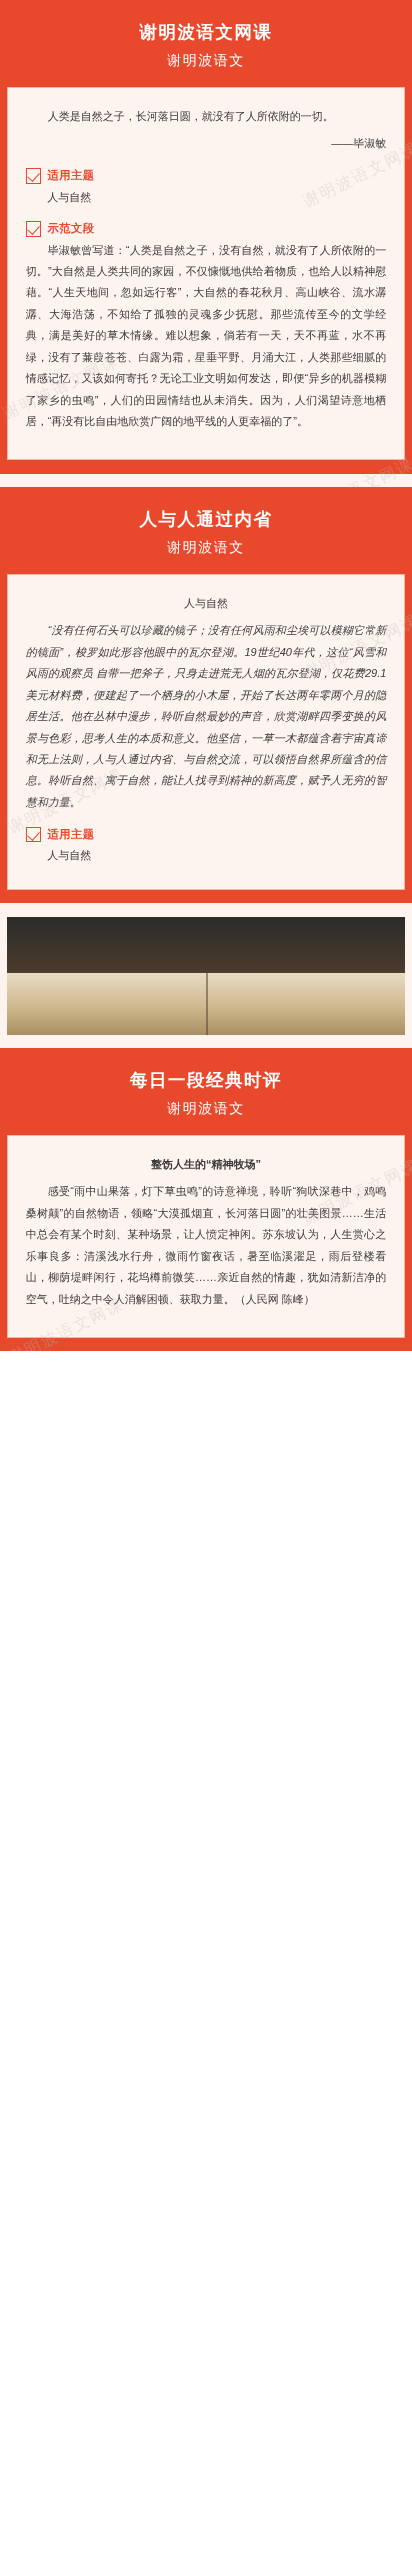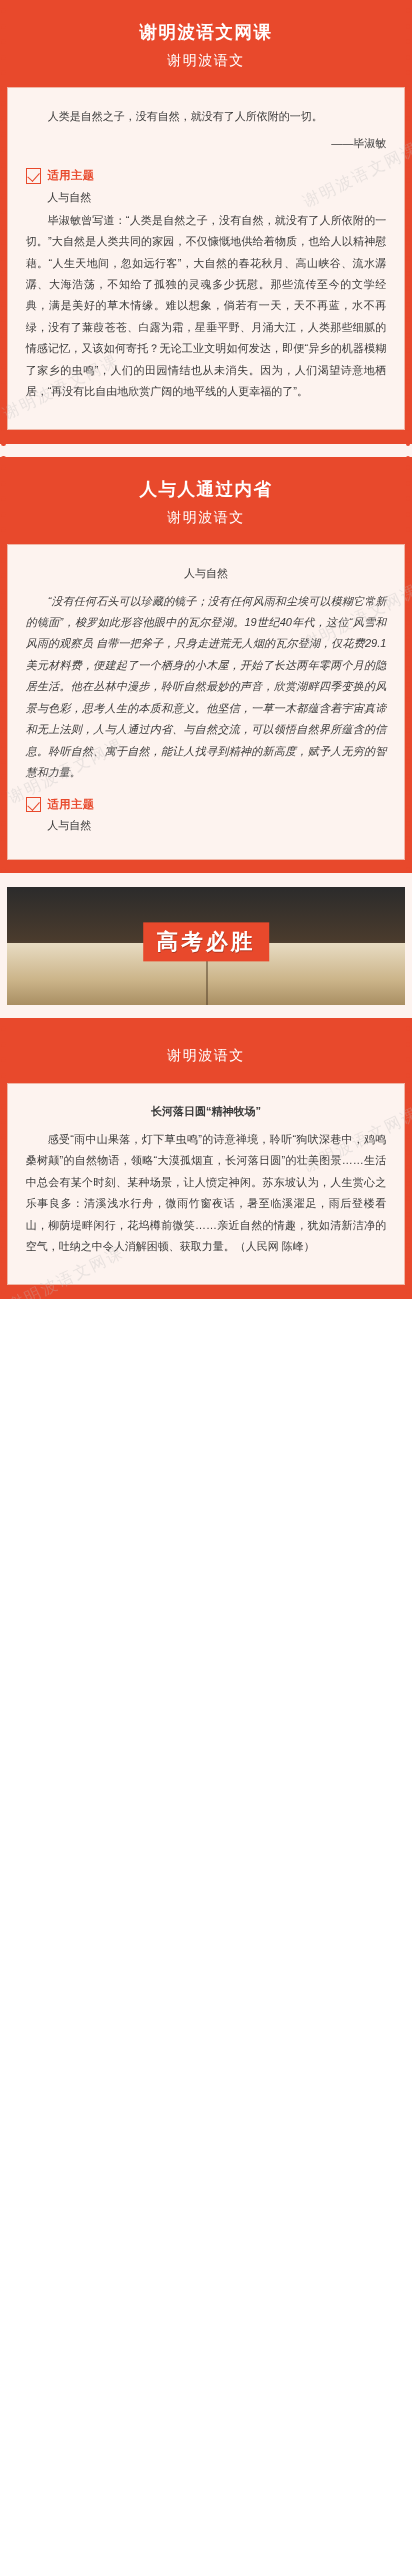--- a/index.html
+++ b/index.html
@@ -238,29 +238,33 @@
     <div class="band">
       <div class="title">谢明波语文网课</div>
       <div class="subtitle">谢明波语文</div>
     </div>
 
     <div class="card-inner" style="margin-top:7.2px;">
       <div class="wm" style="right:-20.6px; top:77px;">谢明波语文网课</div>
       <div class="wm" style="left:-10.3px; top:289px;">谢明波语文网课</div>
       <div class="wm" style="right:-15.5px; top:392px;">谢明波语文网课</div>
 
-      <p class="p">人类是自然之子，没有自然，就没有了人所依附的一切。</p>
+      <p class="p">人类是自然之子，长河落日圆，就没有了人所依附的一切。</p>
       <p class="p right">——毕淑敏</p>
 
       <div class="label-row">
         <span class="check"></span>
         <span class="label-text">适用主题</span>
       </div>
       <div class="label-value">人与自然</div>
 
+      <div class="label-row">
+        <span class="check"></span>
+        <span class="label-text">示范文段</span>
+      </div>
 
       <p class="p">毕淑敏曾写道：“人类是自然之子，没有自然，就没有了人所依附的一切。”大自然是人类共同的家园，不仅慷慨地供给着物质，也给人以精神慰藉。“人生天地间，忽如远行客”，大自然的春花秋月、高山峡谷、流水潺潺、大海浩荡，不知给了孤独的灵魂多少抚慰。那些流传至今的文学经典，满是美好的草木情缘。难以想象，倘若有一天，天不再蓝，水不再绿，没有了蒹葭苍苍、白露为霜，星垂平野、月涌大江，人类那些细腻的情感记忆，又该如何寄托？无论工业文明如何发达，即便“异乡的机器模糊了家乡的虫鸣”，人们的田园情结也从未消失。因为，人们渴望诗意地栖居，“再没有比自由地欣赏广阔的地平线的人更幸福的了”。</p>
     </div>
   </div>
 
   <div class="card section">
     <div class="rail left">
         <span class="dot" style="top: 8.2px;"></span>
         <span class="dot" style="top: 24px;"></span>
         <span class="dot" style="top: 39px;"></span>
@@ -334,21 +338,20 @@
       <div class="label-row">
         <span class="check"></span>
         <span class="label-text">适用主题</span>
       </div>
       <div class="label-value">人与自然</div>
     </div>
   </div>
 
   <div class="banner">
     <div class="book"></div>
-    <div class="banner-title">高考必胜</div>
   </div>
 
   <div class="card section" style="margin-bottom:0;">
     <div class="rail left">
         <span class="dot" style="top: 8.2px;"></span>
         <span class="dot" style="top: 24px;"></span>
         <span class="dot" style="top: 39px;"></span>
         <span class="dot" style="top: 55px;"></span>
         <span class="dot" style="top: 70px;"></span>
         <span class="dot" style="top: 86px;"></span>
@@ -394,26 +397,27 @@
         <span class="dot" style="top: 286px;"></span>
         <span class="dot" style="top: 302px;"></span>
         <span class="dot" style="top: 317px;"></span>
         <span class="dot" style="top: 333px;"></span>
         <span class="dot" style="top: 348px;"></span>
         <span class="dot" style="top: 364px;"></span>
         <span class="dot" style="top: 379px;"></span>
       </div>
 
     <div class="band">
+      <div class="title">每日一段经典时评</div>
       <div class="subtitle">谢明波语文</div>
     </div>
 
     <div class="card-inner" style="margin-top:7.2px;">
       <div class="wm" style="right:-20.6px; top:46px;">谢明波语文网课</div>
       <div class="wm" style="left:-5.2px; top:185px;">谢明波语文网课</div>
 
-      <p class="p center bold">长河落日圆“精神牧场”</p>
+      <p class="p center bold">整饬人生的“精神牧场”</p>
       <p class="p">感受“雨中山果落，灯下草虫鸣”的诗意禅境，聆听“狗吠深巷中，鸡鸣桑树颠”的自然物语，领略“大漠孤烟直，长河落日圆”的壮美图景……生活中总会有某个时刻、某种场景，让人愤定神闲。苏东坡认为，人生赏心之乐事良多：清溪浅水行舟，微雨竹窗夜话，暑至临溪濯足，雨后登楼看山，柳荫堤畔闲行，花坞樽前微笑……亲近自然的情趣，犹如清新洁净的空气，吐纳之中令人消解困顿、获取力量。（人民网 陈峰）</p>
     </div>
   </div>
 
 </div>
 
 
 </body></html>

